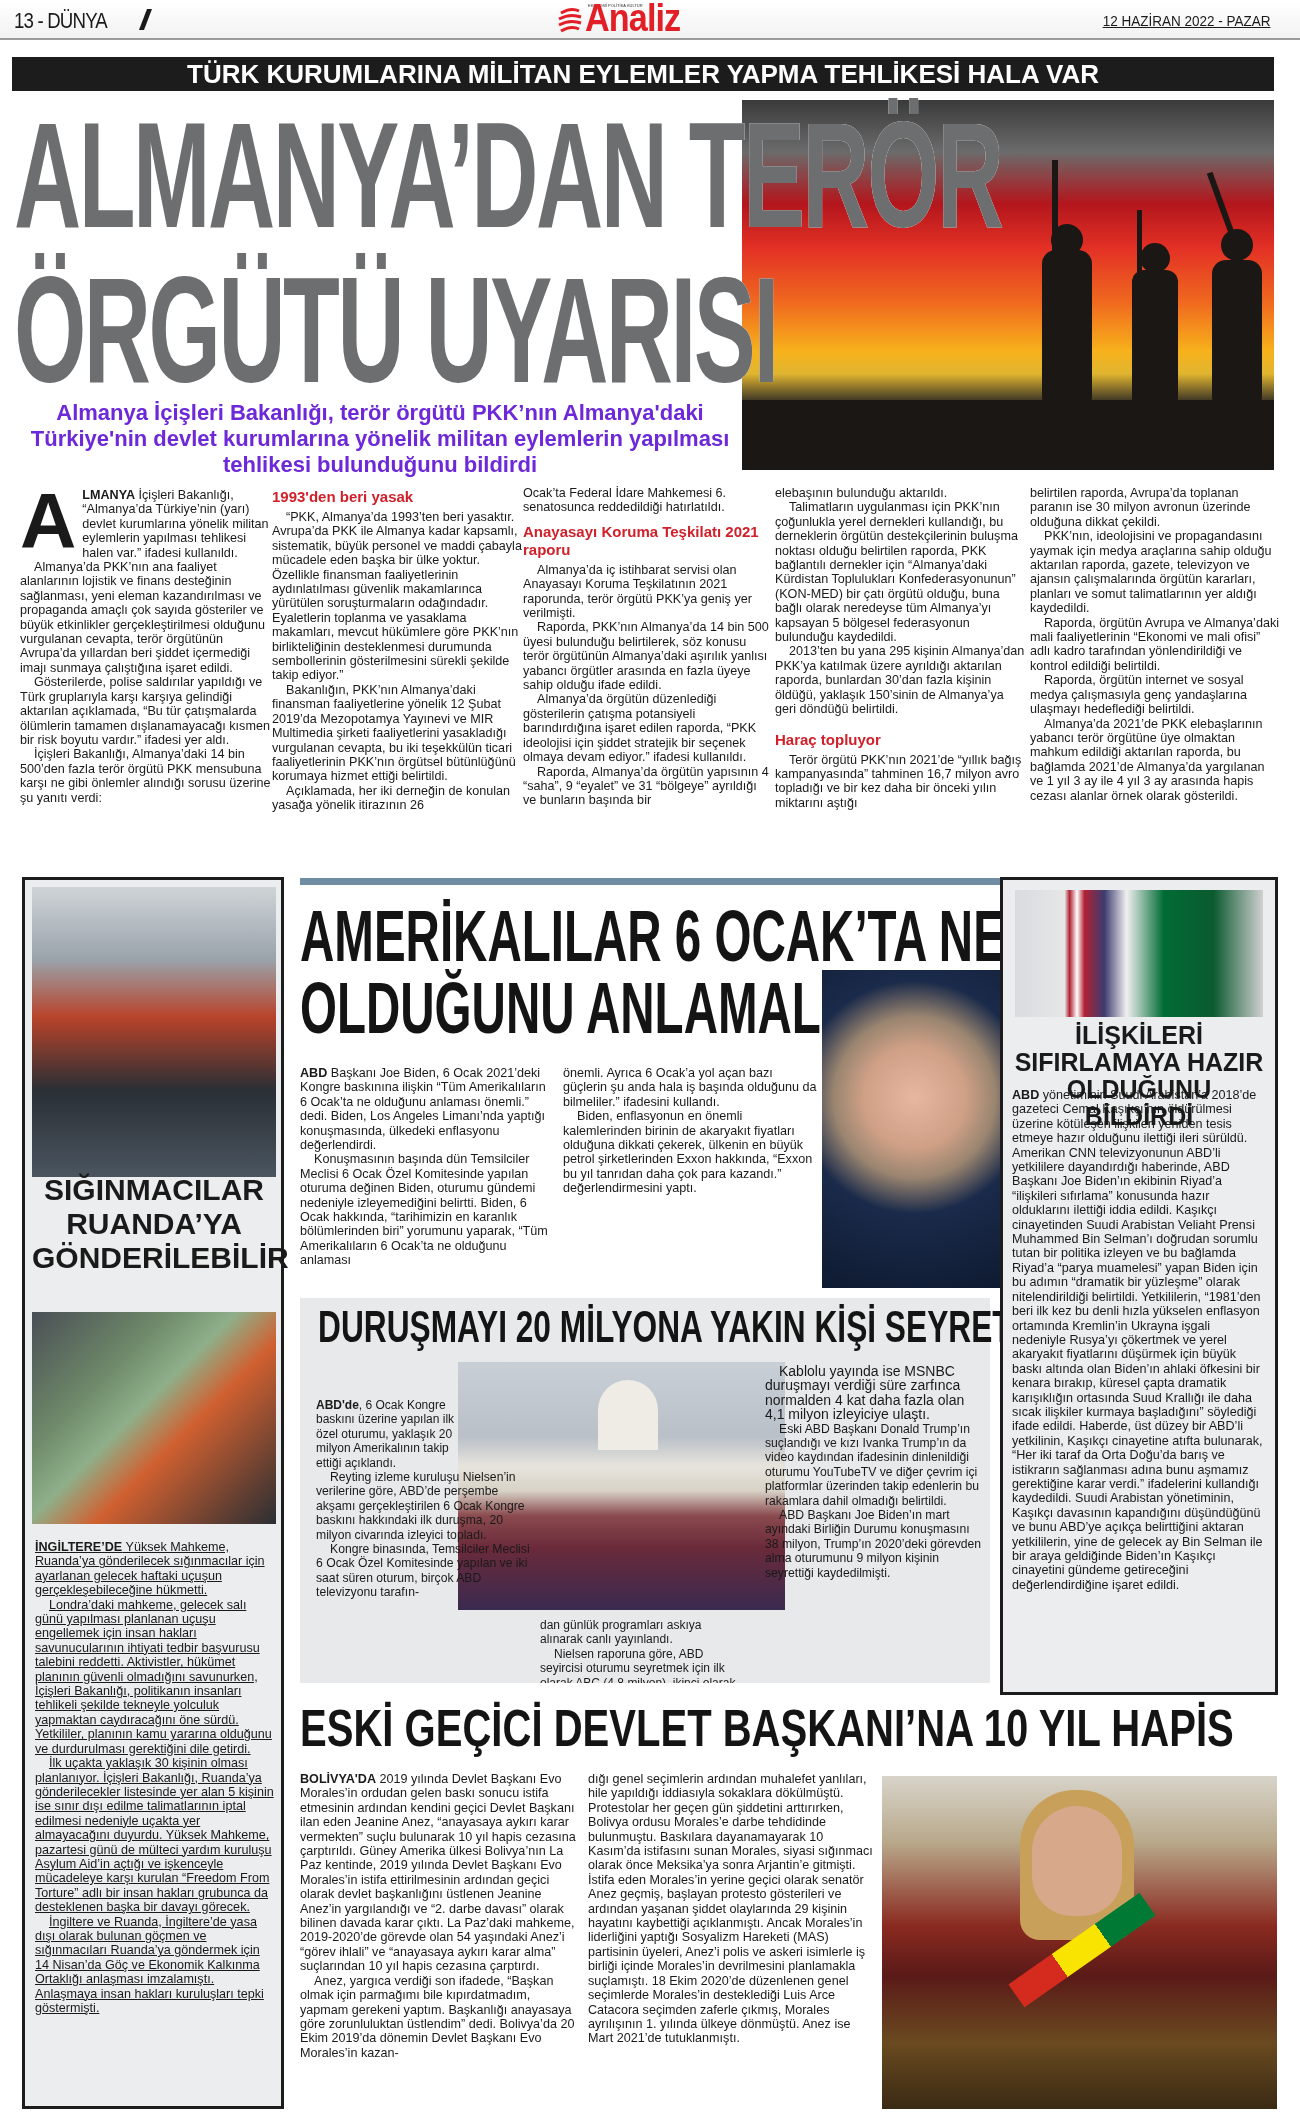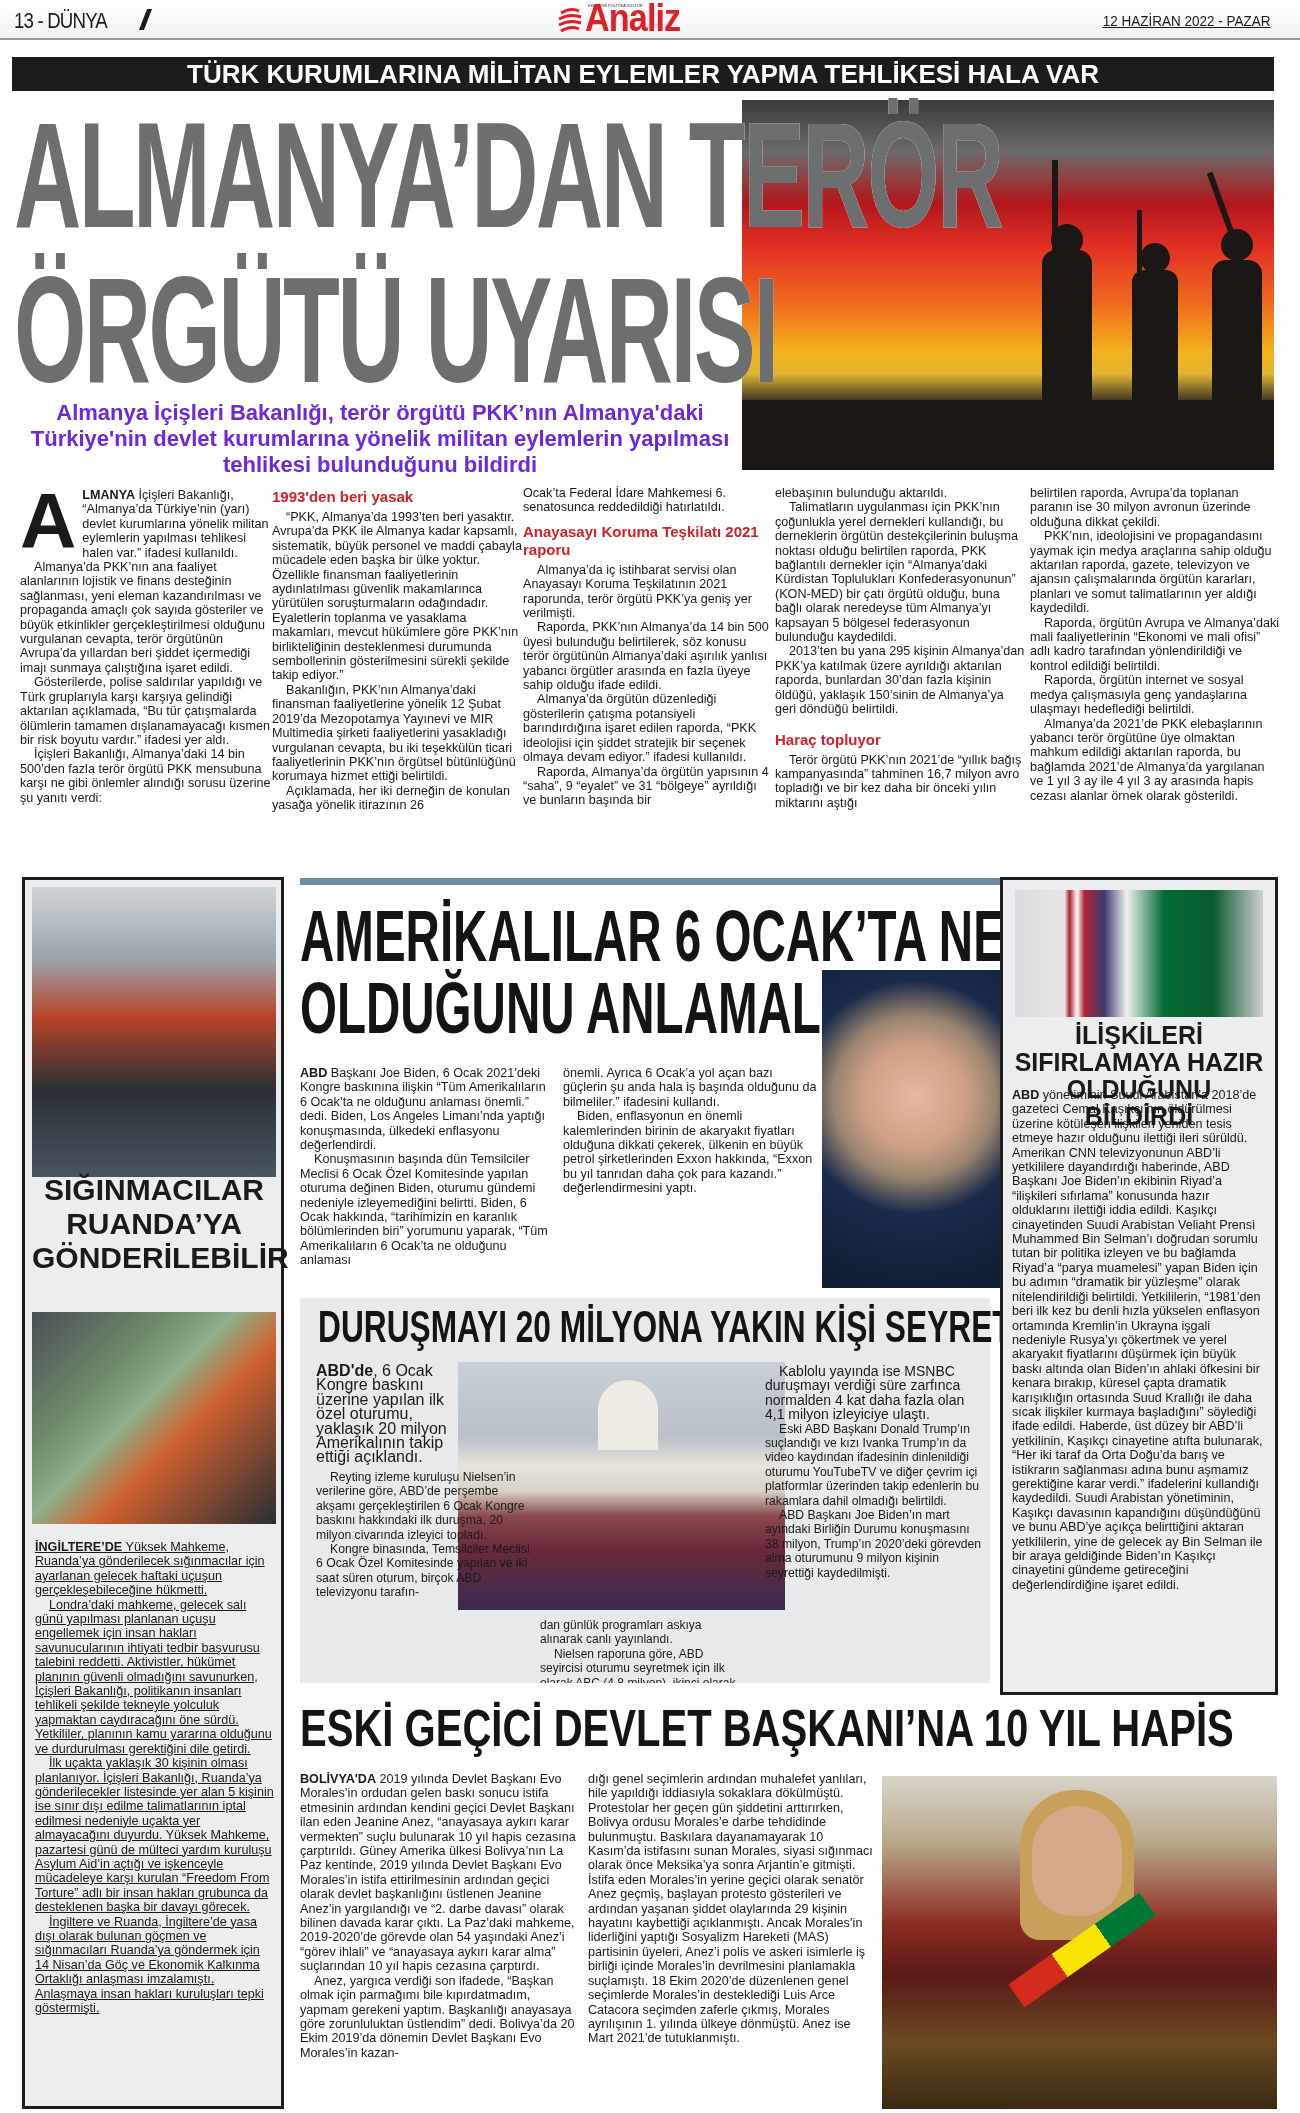--- a/index.html
+++ b/index.html
@@ -158,21 +158,21 @@
   <p class="bt first">önemli. Ayrıca 6 Ocak’a yol açan bazı güçlerin şu anda hala iş başında olduğunu da bilmeliler.” ifadesini kullandı.</p>
   <p class="bt">Biden, enflasyonun en önemli kalemlerinden birinin de akaryakıt fiyatları olduğuna dikkati çekerek, ülkenin en büyük petrol şirketlerinden Exxon hakkında, “Exxon bu yıl tanrıdan daha çok para kazandı.” değerlendirmesini yaptı.</p>
 </div>
 
 <div class="abs gray-box"></div>
 <div class="abs h3">DURUŞMAYI 20 MİLYONA YAKIN KİŞİ SEYRETTİ</div>
 <div class="abs capitol-photo">
     <div class="dome"></div>
   </div>
 <div class="col" style="left:316px; top:1364px; width:140px; height:130px;">
-  <p class="bt first" style="font-size:16px;"><b class="lead">ABD'de</b><span>, 6 Ocak Kongre baskını üzerine yapılan ilk özel oturumu, yaklaşık 20 milyon Amerikalının takip ettiği açıklandı.</span></p>
+  <p class="bt first" style="font-size:12px;margin-top:34px;"><b class="lead">ABD'de</b><span>, 6 Ocak Kongre baskını üzerine yapılan ilk özel oturumu, yaklaşık 20 milyon Amerikalının takip ettiği açıklandı.</span></p>
 </div>
 <div class="col" style="left:316px; top:1470px; width:220px; height:210px;">
   <p class="bt" style="font-size:12.2px;">Reyting izleme kuruluşu Nielsen’in verilerine göre, ABD’de perşembe akşamı gerçekleştirilen 6 Ocak Kongre baskını hakkındaki ilk duruşma, 20 milyon civarında izleyici topladı.</p>
   <p class="bt" style="font-size:12.2px;">Kongre binasında, Temsilciler Meclisi 6 Ocak Özel Komitesinde yapılan ve iki saat süren oturum, birçok ABD televizyonu tarafın-</p>
 </div>
 <div class="col" style="left:540px; top:1618px; width:205px; height:65px;">
   <p class="bt first" style="font-size:12px;">dan günlük programları askıya alınarak canlı yayınlandı.</p>
   <p class="bt" style="font-size:12px;">Nielsen raporuna göre, ABD seyircisi oturumu seyretmek için ilk olarak ABC (4,8 milyon), ikinci olarak NBC (3,5 milyon) ve üçüncü sırada CBS (3,3 milyon) kanallarını tercih etti.</p>
 </div>
 <div class="col" style="left:765px; top:1364px; width:218px; height:320px;">

